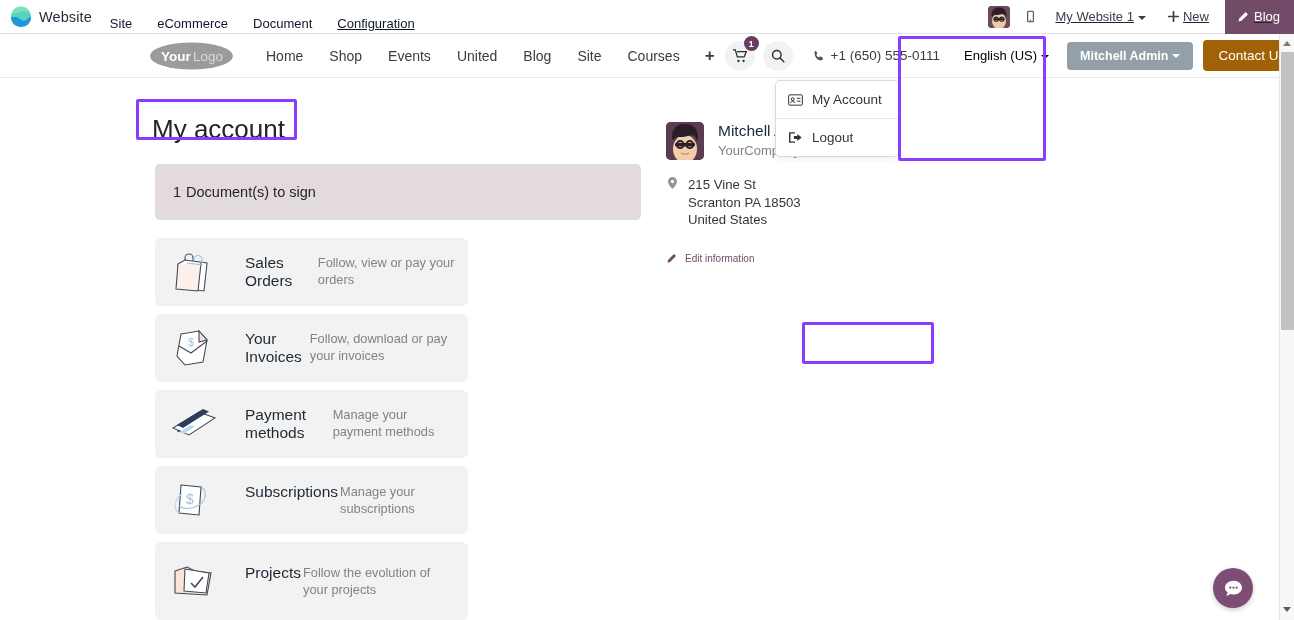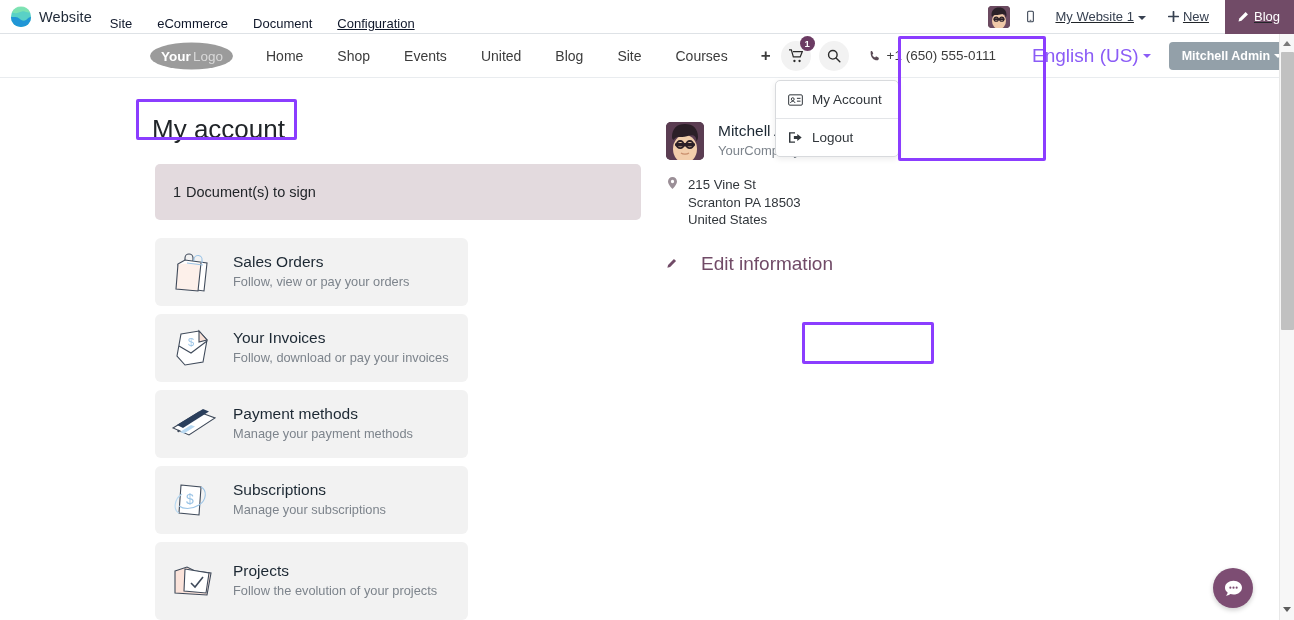--- a/index.html
+++ b/index.html
@@ -62,40 +62,40 @@
   .wheader {
     height: 44px; display: flex; align-items: center;
     padding: 0 0 0 150px;
     border-bottom: 1px solid #e9ecef;
     position: relative;
   }
   .brand-logo {
     width: 83px; height: 30px;
     position: relative; margin-right: 22px; flex: none;
   }
-  .nav-links { display: flex; align-items: center; gap: 12px; }
+  .nav-links { display: flex; align-items: center; gap: 4px; }
   .nav-link {
     font-size: 14px; color: #3c3c3c; padding: 0 11px; white-space: nowrap;
   }
   .nav-plus { font-size: 17px; color: #3c3c3c; padding: 0 10px; font-weight: 600;}
   .hdr-right { margin-left: auto; display: flex; align-items: center; padding-right: 163px; }
   .round-btn {
     width: 30px; height: 30px; border-radius: 50%;
     background: #f2f2f2; display: flex; align-items: center; justify-content: center;
     position: relative; margin-right: 8px; color: #2b2b2b;
   }
   .cart-badge {
     position: absolute; top: -5px; right: -4px;
     background: #6b3b63; color: #fff; border-radius: 50%;
     width: 15px; height: 15px; font-size: 9.5px;
     display: flex; align-items: center; justify-content: center;
     font-weight: 600;
   }
   .phone-txt { font-size: 13.5px; color: #3c3c3c; margin-left: 12px; display:flex; align-items:center; gap:6px; white-space:nowrap;text-align:center;}
-  .lang-sel { font-size: 19px; color: #8b5cf6; margin-left: 36px; white-space: nowrap; }
+  .lang-sel { font-size: 13px; color: #000000; margin-left: 24px; white-space: nowrap; }
   .user-btn {
     background: #93a0a9; color: #fff; font-size: 12.5px; font-weight: 700;
     border-radius: 4px; padding: 7px 13px; margin-left: 18px; white-space: nowrap;
   }
   .contact-btn {
     background: #a16207; color: #fff; font-size: 13.5px;
     border-radius: 4px; padding: 8px 15px; margin-left: 10px; white-space: nowrap;
   }
 
   
@@ -129,40 +129,40 @@
   .doc-banner b { font-weight: 400; margin-right: 5px; }
 
   .cards { margin: 18px 19px 0 19px; display: flex; flex-wrap: wrap; gap: 8px 10px; }
   .card {
     width: 313px; min-height: 68px; background: #f2f2f2;
     border-radius: 6px; display: flex; align-items: center;
     padding: 10px 12px 10px 10px; gap: 12px;
   }
   .card.tall { min-height: 78px; }
   .card-ico { width: 56px; height: 48px; flex: none; position: relative; }
-  .card-txt { display: flex; flex-direction: column; gap: 2px; }
+  .card-txt { display: flex; gap: 2px; margin-left: 12px; }
   .card-title { font-size: 15.5px; color: #1c2833; }
   .card-sub { font-size: 12.8px; color: #7d848c; line-height: 1.35; }
 
   
   .right-col { width: 330px; padding-top: 14px; margin-left: 6px; }
   .prof-head { display: flex; align-items: flex-start; gap: 14px; }
   .prof-avatar {
     width: 38px; height: 38px; border-radius: 5px; overflow: hidden;
     background: #4e3246; position: relative; flex: none;
   }
   .prof-name { font-size: 15.5px; color: #1c2833; line-height: 1.2; }
   .prof-company { font-size: 13px; color: #7d848c; margin-top: 2px; }
   .prof-lines { margin-top: 16px; }
   .prof-row { display: flex; gap: 9px; margin-bottom: 9px; font-size: 13.2px; color: #31363b; }
   .prof-row .ico { width: 13px; flex: none; color: #6f767e; display:flex; justify-content:center; padding-top:1px;}
   .prof-row .txt { line-height: 1.33; word-break: break-all; }
   .edit-info {
-    margin-top: 15px; display: inline-flex; align-items: center; gap: 24px;
-    font-size: 19px; color: #714b67;
+    margin-top: 15px; display: inline-flex; align-items: center; gap: 8px;
+    font-size: 10px; color: #714b67;
   }
 
   
   .chat-bubble {
     position: absolute; right: 32px; bottom: 12px;
     width: 40px; height: 40px; border-radius: 50%;
     background: #7d4d73; display: flex; align-items: center; justify-content: center;
     box-shadow: 0 2px 5px rgba(0,0,0,.2); z-index: 20;
   }
 

